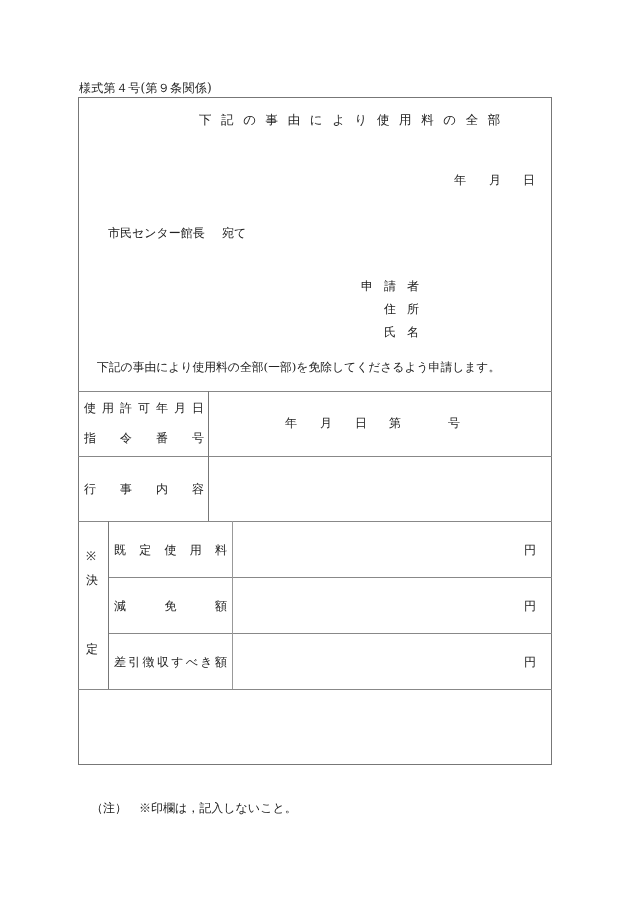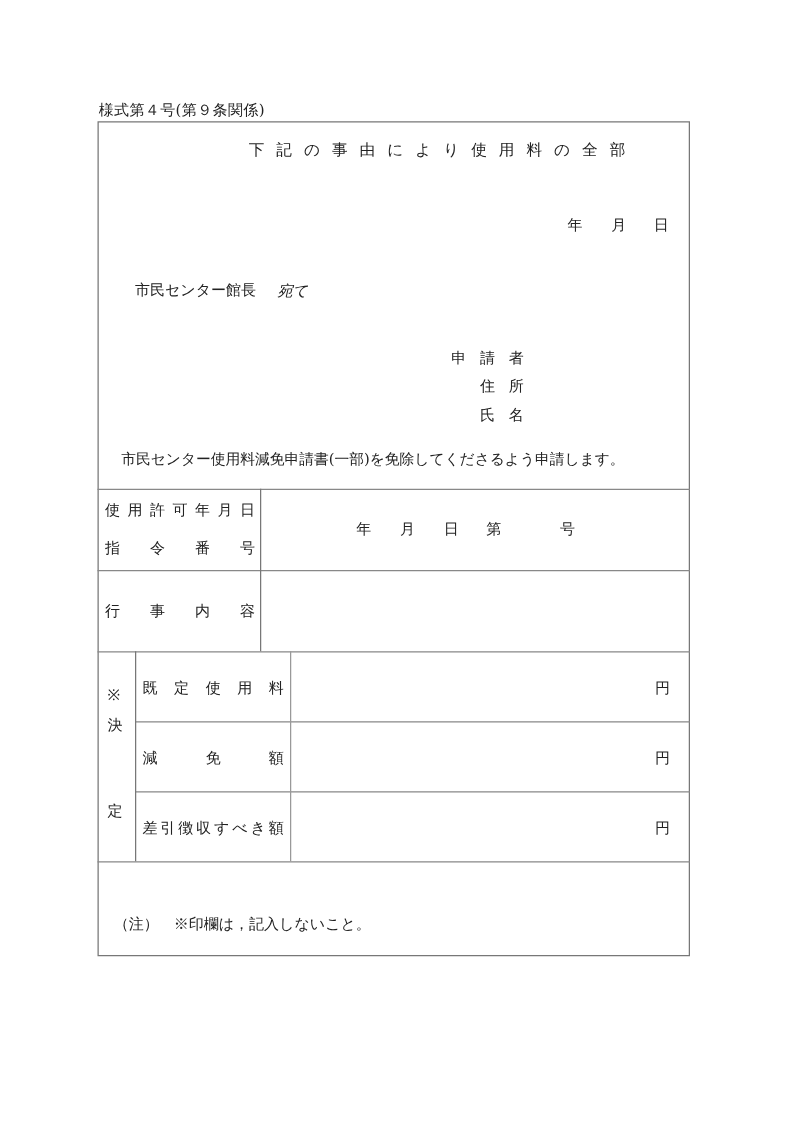--- a/index.html
+++ b/index.html
@@ -8,47 +8,47 @@
     font-family: "DejaVu Serif", "Liberation Serif", serif; color: #222222;
     font-size: 12px; overflow: hidden;
   }
   .abs { position: absolute; white-space: nowrap; line-height: 1; }
   .form-label { left: 79px; top: 82px; font-size: 12px; letter-spacing: 0.3px; }
   .frame { position: absolute; left: 78px; top: 97px; width: 474px; height: 668px; border: 1.5px solid #777777; box-sizing: border-box; }
   .hline { position: absolute; height: 0; border-top: 1.5px solid #888888; }
   .vline { position: absolute; width: 0; border-left: 1.5px solid #777777; }
   .title { left: 199px; top: 114px; font-size: 12.5px; letter-spacing: 9.6px; }
   .spaced { display: flex; justify-content: space-between; }
-  .note { left: 91px; top: 733px; font-size: 12px; }
+  .note { left: 91px; top: 802px; font-size: 12px; }
 </style>
 </head>
 <body>
 
 <div class="abs form-label">様式第４号(第９条関係)</div>
 
 <div class="frame"></div>
 
 <div class="abs title">下記の事由により使用料の全部</div>
 
 <div class="abs" style="left:454px; top:174px;">年</div>
 <div class="abs" style="left:489px; top:174px;">月</div>
 <div class="abs" style="left:523px; top:174px;">日</div>
 
-<div class="abs" style="left:108px; top:227px;font-family:Liberation Mono, monospace;">市民センター館長</div>
-<div class="abs" style="left:222px; top:227px;font-style:italic;">宛て</div>
+<div class="abs" style="left:108px; top:227px;">市民センター館長</div>
+<div class="abs" style="left:222px; top:227px;">宛て</div>
 
 <div class="abs" style="left:361px; top:280px;">申</div>
 <div class="abs" style="left:384px; top:280px;">請</div>
 <div class="abs" style="left:407px; top:280px;">者</div>
 <div class="abs" style="left:384px; top:303px;">住</div>
 <div class="abs" style="left:407px; top:303px;">所</div>
 <div class="abs" style="left:384px; top:326px;">氏</div>
 <div class="abs" style="left:407px; top:326px;">名</div>
 
-<div class="abs" style="left:97px; top:362px; font-size:11.8px;">市民センター使用料減免申請書(一部)を免除してくださるよう申請します。</div>
+<div class="abs" style="left:97px; top:362px; font-size:11.8px;">下記の事由により使用料の全部(一部)を免除してくださるよう申請します。</div>
 
 <div class="hline" style="left:78px; top:391px; width:474px;"></div>
 <div class="hline" style="left:78px; top:456px; width:474px;"></div>
 <div class="hline" style="left:78px; top:521px; width:474px;"></div>
 <div class="hline" style="left:108px; top:577px; width:444px;"></div>
 <div class="hline" style="left:108px; top:633px; width:444px;"></div>
 <div class="hline" style="left:78px; top:689px; width:474px;"></div>
 <div class="vline" style="left:208px; top:391px; height:130px;"></div>
 <div class="vline" style="left:108px; top:521px; height:168px;"></div>
 <div class="vline" style="left:232px; top:521px; height:168px; border-left-color:#999999;"></div>

